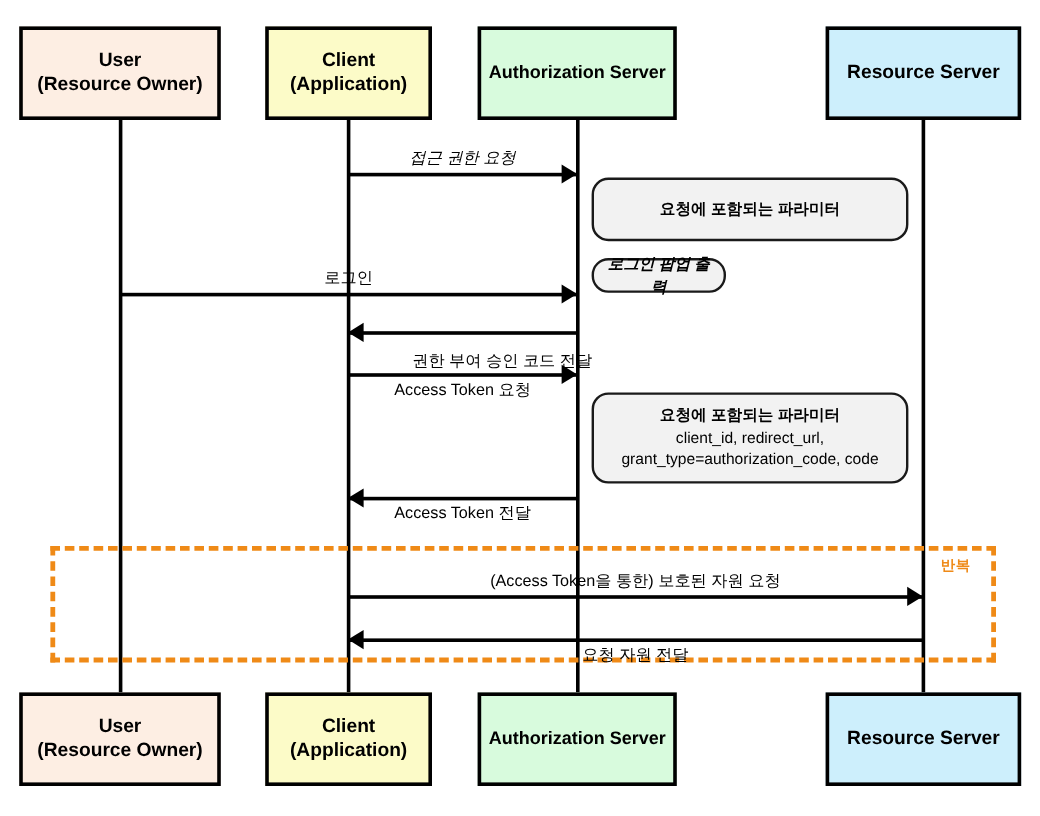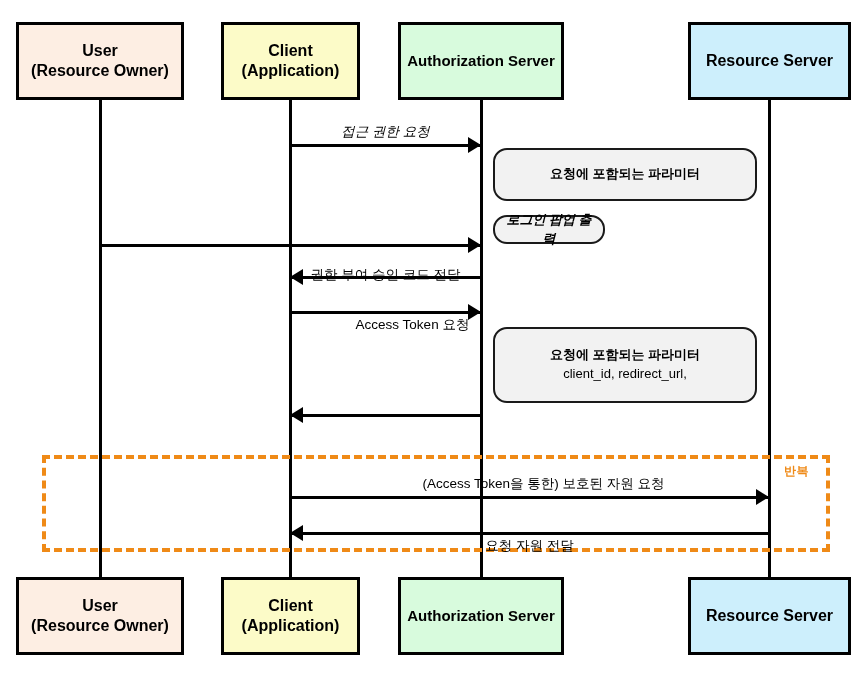--- a/index.html
+++ b/index.html
@@ -144,39 +144,42 @@
       <span class="line1">Resource Server</span>
     </div>
     <div class="actor-box" style="left: 688px; top: 577px; width: 163px; height: 78px; background: rgb(205, 239, 252); font-size: 16px;">
       <span class="line1">Resource Server</span>
     </div>
     <div class="msg-line" style="left: 290px; top: 144px; width: 191px;"></div>
     <div class="arrow-head right" style="top: 137px; left: 468px;"></div>
     <div class="msg-label" style="left: 290px; width: 191px; top: 123px; font-style: italic;">접근 권한 요청</div>
     <div class="msg-line" style="left: 100px; top: 244px; width: 381px;"></div>
     <div class="arrow-head right" style="top: 237px; left: 468px;"></div>
+    <div class="msg-label" style="left: 100px; width: 381px; top: 223px;">로그인</div>
     <div class="msg-line" style="left: 290px; top: 276px; width: 191px;"></div>
     <div class="arrow-head left" style="top: 269px; left: 290px;"></div>
-    <div class="msg-label" style="left: 290px; width: 191px; top: 266px;">권한 부여 승인 코드 전달</div>
+    <div class="msg-label" style="left: 290px; width: 191px; top: 292px; padding-left: 33px;">권한 부여 승인 코드 전달</div>
     <div class="msg-line" style="left: 290px; top: 311px; width: 191px;"></div>
     <div class="arrow-head right" style="top: 304px; left: 468px;"></div>
-    <div class="msg-label two-line" style="left: 290px; width: 191px; top: 316px; margin-left: 27px;">
+    <div class="msg-label two-line" style="left: 290px; width: 191px; top: 316px;">
       <div>Access Token 요청</div>
     </div>
     <div class="msg-line" style="left: 290px; top: 414px; width: 191px;"></div>
     <div class="arrow-head left" style="top: 407px; left: 290px;"></div>
+    <div class="msg-label" style="left: 290px; width: 191px; top: 419px;">Access Token 전달</div>
     <div class="msg-line" style="left: 290px; top: 496px; width: 479px;"></div>
     <div class="arrow-head right" style="top: 489px; left: 756px;"></div>
-    <div class="msg-label" style="left: 304px; width: 479px; top: 475px; text-align: center;">(Access Token을 통한) 보호된 자원 요청</div>
+    <div class="msg-label" style="left: 290px; width: 479px; top: 475px; text-align: center;">(Access Token을 통한) 보호된 자원 요청</div>
     <div class="msg-line" style="left: 290px; top: 532px; width: 479px;"></div>
     <div class="arrow-head left" style="top: 525px; left: 290px;"></div>
     <div class="msg-label" style="left: 290px; width: 479px; top: 537px;">요청 자원 전달</div>
     <div class="note" style="left: 493px; top: 148px; width: 264px; height: 53px;">
       <div class="note-title">요청에 포함되는 파라미터</div>
     </div>
     <div class="note small" style="left: 493px; top: 215px; width: 112px; height: 29px; font-style: italic;">
       <div class="note-title">로그인 팝업 출력</div>
     </div>
     <div class="note" style="left: 493px; top: 327px; width: 264px; height: 76px;">
       <div class="note-title">요청에 포함되는 파라미터</div>
       <div class="note-body">client_id, redirect_url,</div>
+      <div class="note-body">grant_type=authorization_code, code</div>
     </div>
   </div>
 
 </body></html>

